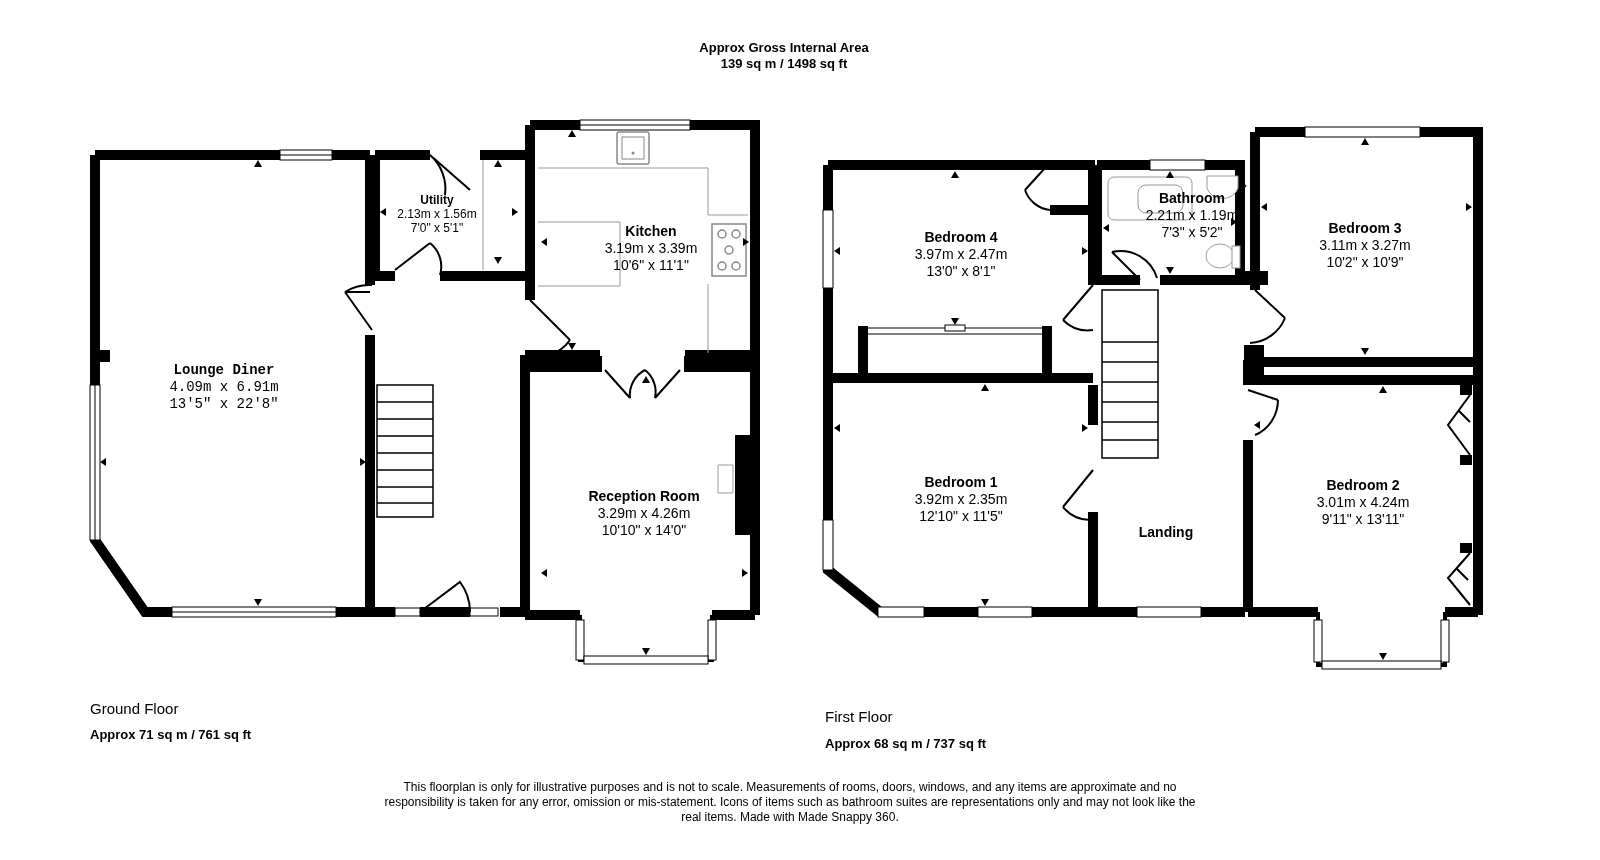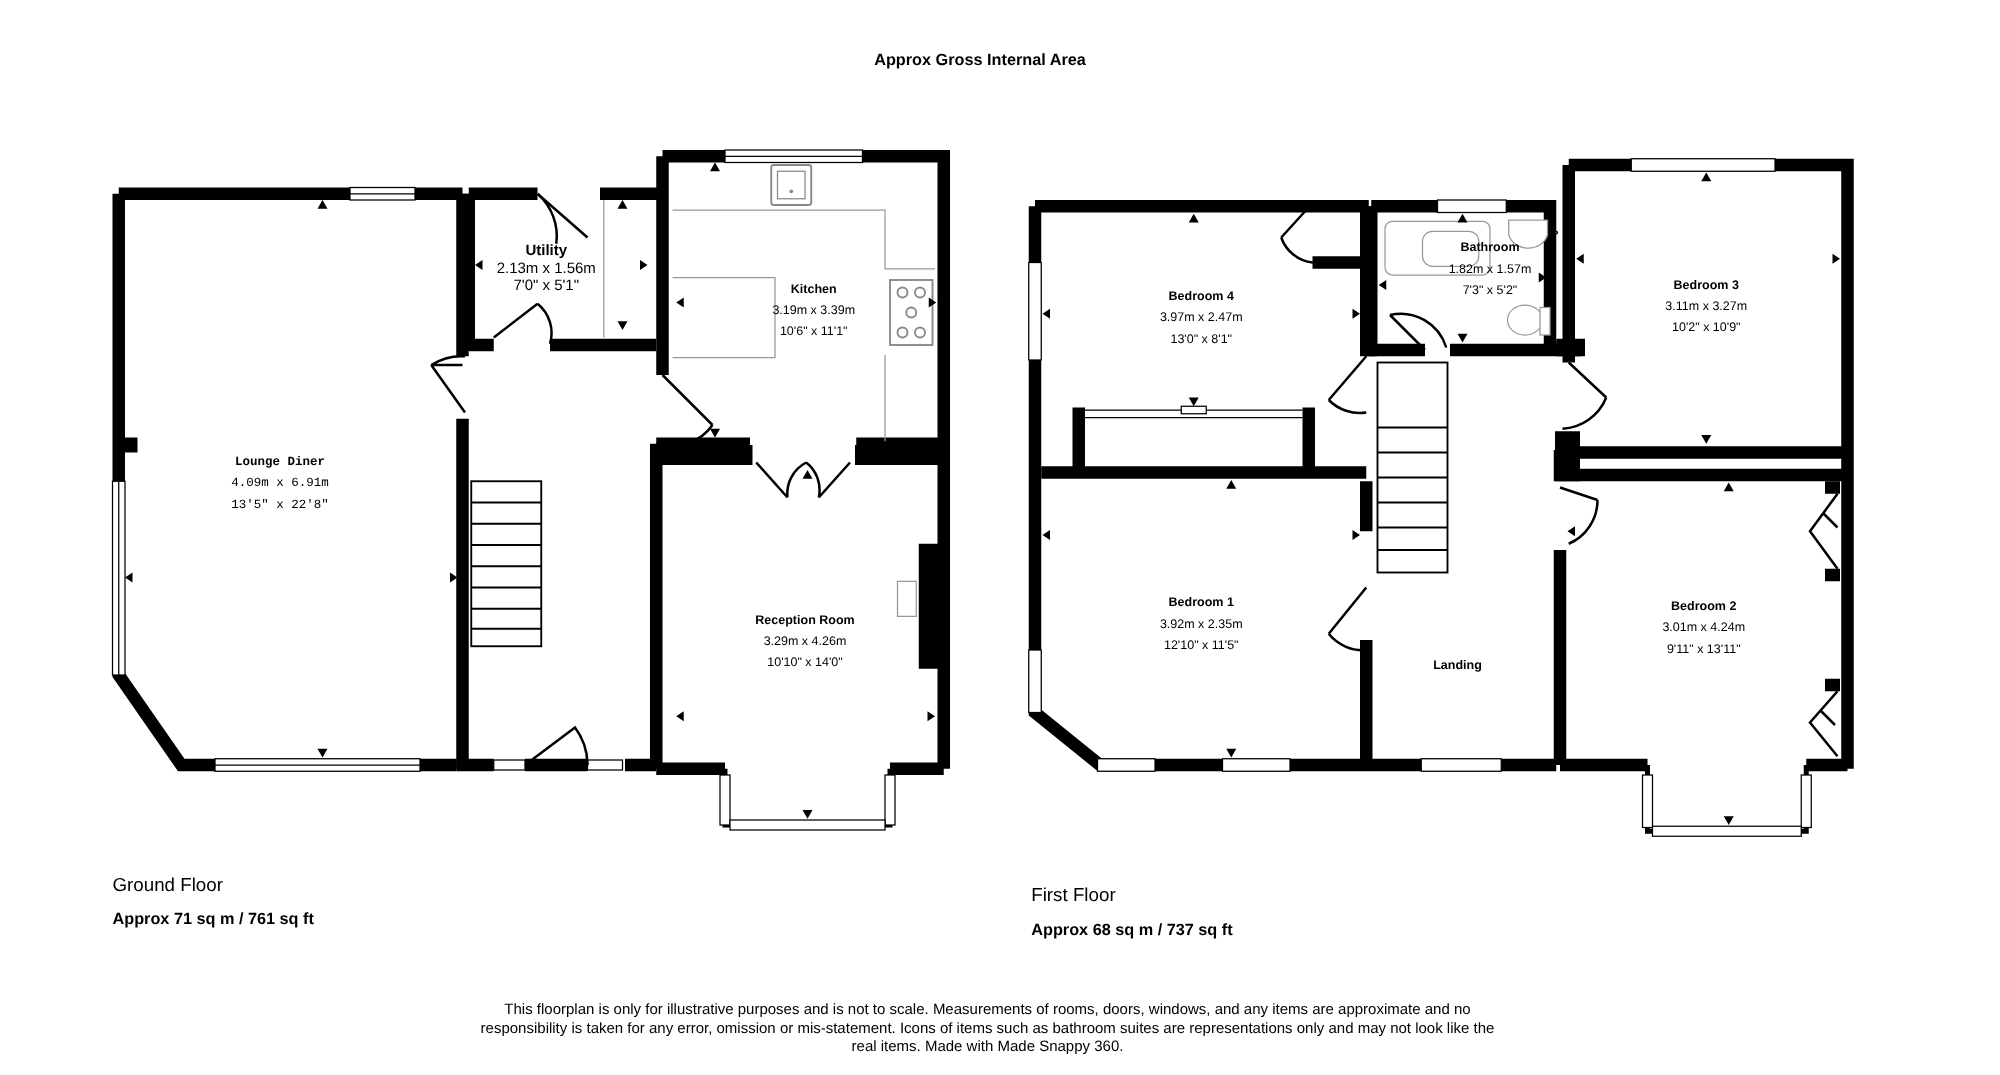--- a/index.html
+++ b/index.html
@@ -1,25 +1,25 @@
 <!DOCTYPE html>
 <html><head>
 <meta charset="utf-8">
 <style>
   html, body { margin: 0; padding: 0; background: #ffffff; }
   body { width: 1600px; height: 860px; position: relative; overflow: hidden; font-family: "Liberation Sans", sans-serif; color: #000; }
   svg.plan { position: absolute; left: 0; top: 0; }
   .abs { position: absolute; text-align: center; white-space: nowrap; }
   .title-b { font-weight: bold; font-size: 13px; line-height: 16px; }
-  .room { position: absolute; text-align: center; white-space: nowrap; transform: translateX(-50%); font-size: 10px; line-height: 17px; }
+  .room { position: absolute; text-align: center; white-space: nowrap; transform: translateX(-50%); font-size: 14px; line-height: 17px; }
   .room .nm { font-weight: bold; }
   .room.sm { font-size: 12px; line-height: 14px; text-align: center; }
   .floor-title { position: absolute; font-size: 15px; }
   .floor-area { position: absolute; font-size: 13px; font-weight: bold; }
-  .disclaimer { position: absolute; left: 380px; top: 800px; width: 820px; text-align: center; font-size: 12px; line-height: 15px; }
+  .disclaimer { position: absolute; left: 380px; top: 780px; width: 820px; text-align: center; font-size: 12px; line-height: 15px; }
 </style>
 </head>
 <body>
 
 <svg class="plan" width="1600" height="860" viewBox="0 0 1600 860">
   <defs>
     <marker id="none"></marker>
   </defs>
 
   <g fill="none" stroke="#000">
@@ -197,20 +197,21 @@
     <polygon points="1261,207 1267,203 1267,211"></polygon>
     <polygon points="1472,207 1466,203 1466,211"></polygon>
     <polygon points="1383,386 1379,393 1387,393"></polygon>
     <polygon points="1383,660 1379,653 1387,653"></polygon>
     <polygon points="1254,425 1260,421 1260,429"></polygon>
   </g>
 </svg>
 
 <div class="abs title-b" style="left:600px; top:40px; width:368px;">
   <div>Approx Gross Internal Area</div>
+  <div>139 sq m / 1498 sq ft</div>
 </div>
 
 <div class="room" style="left:224px; top:362px;font-family:Liberation Mono, monospace;">
   <div class="nm">Lounge Diner</div>
   <div>4.09m x 6.91m</div>
   <div>13'5" x 22'8"</div>
 </div>
 <div class="room sm" style="left:437px; top:193px;">
   <div class="nm">Utility</div>
   <div>2.13m x 1.56m</div>
@@ -227,21 +228,21 @@
   <div>10'10" x 14'0"</div>
 </div>
 
 <div class="room" style="left:961px; top:229px;">
   <div class="nm">Bedroom 4</div>
   <div>3.97m x 2.47m</div>
   <div>13'0" x 8'1"</div>
 </div>
 <div class="room" style="left:1192px; top:190px;">
   <div class="nm">Bathroom</div>
-  <div>1.82m x 1.57m</div>
+  <div>2.21m x 1.19m</div>
   <div>7'3" x 5'2"</div>
 </div>
 <div class="room" style="left:1365px; top:220px;">
   <div class="nm">Bedroom 3</div>
   <div>3.11m x 3.27m</div>
   <div>10'2" x 10'9"</div>
 </div>
 <div class="room" style="left:961px; top:474px;">
   <div class="nm">Bedroom 1</div>
   <div>3.92m x 2.35m</div>

